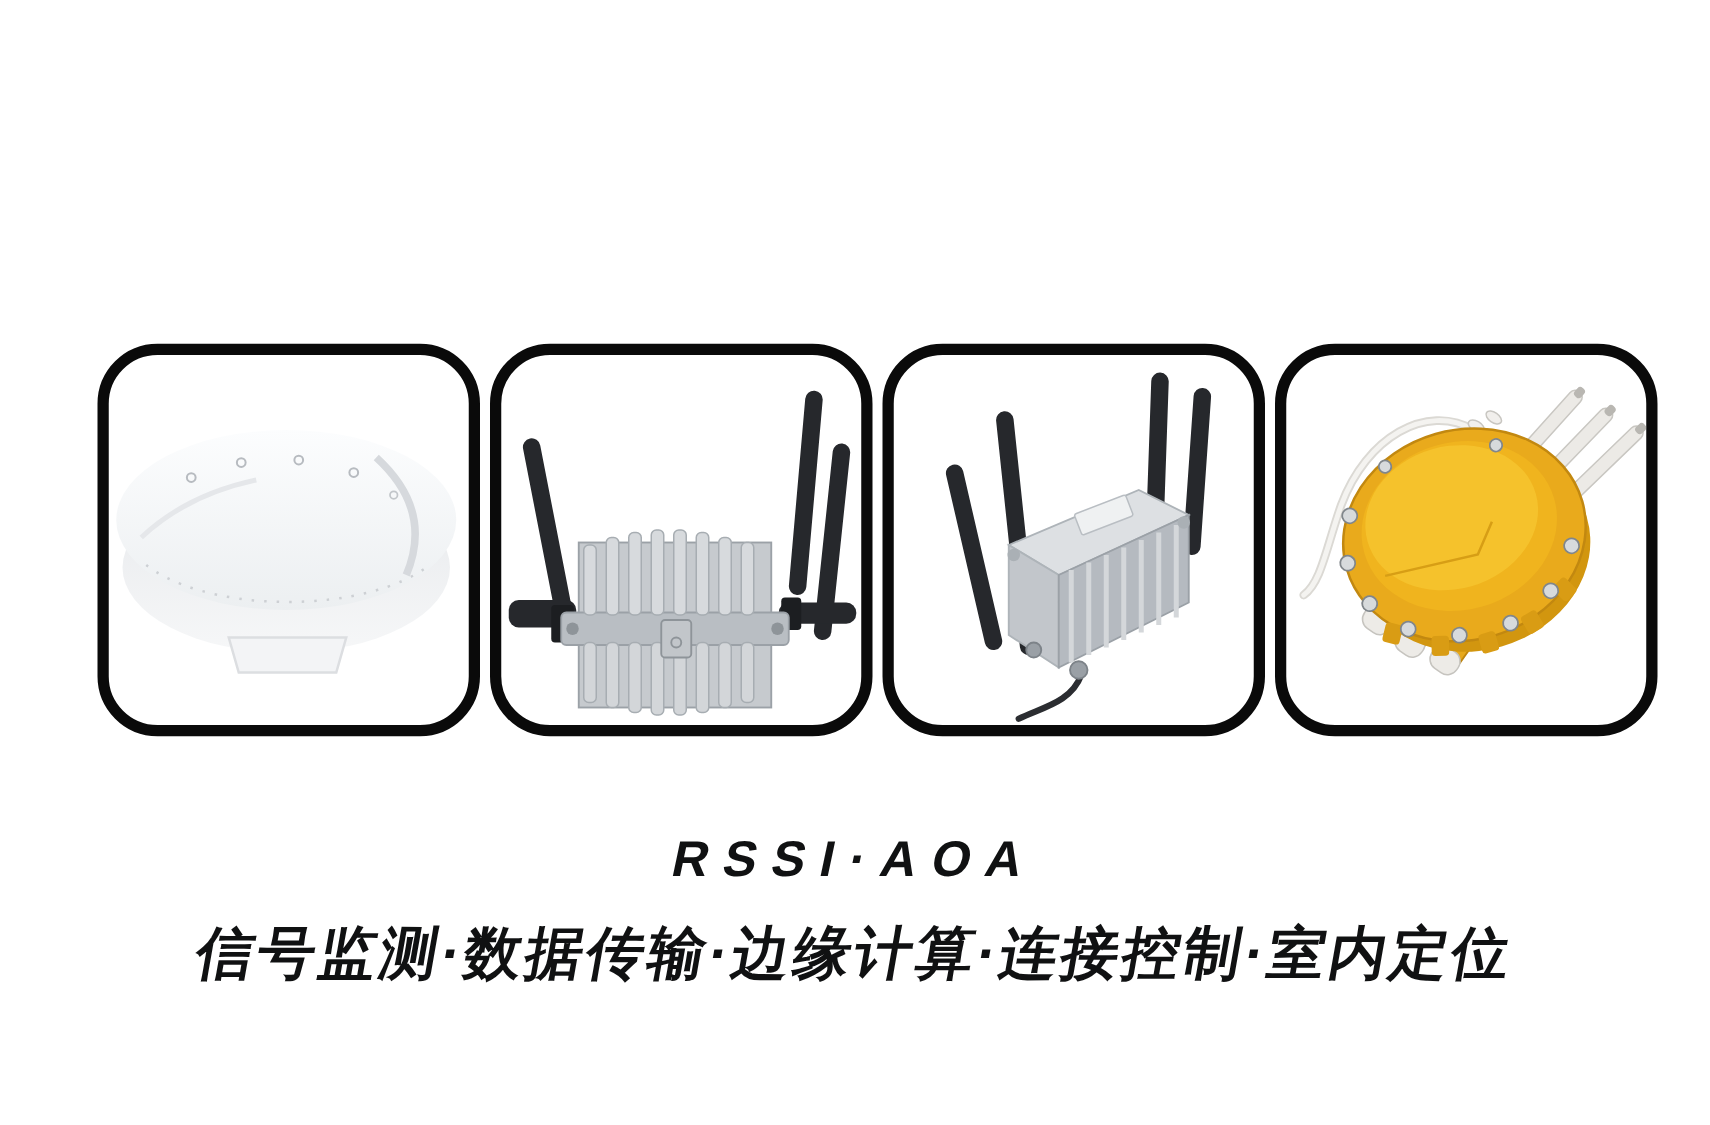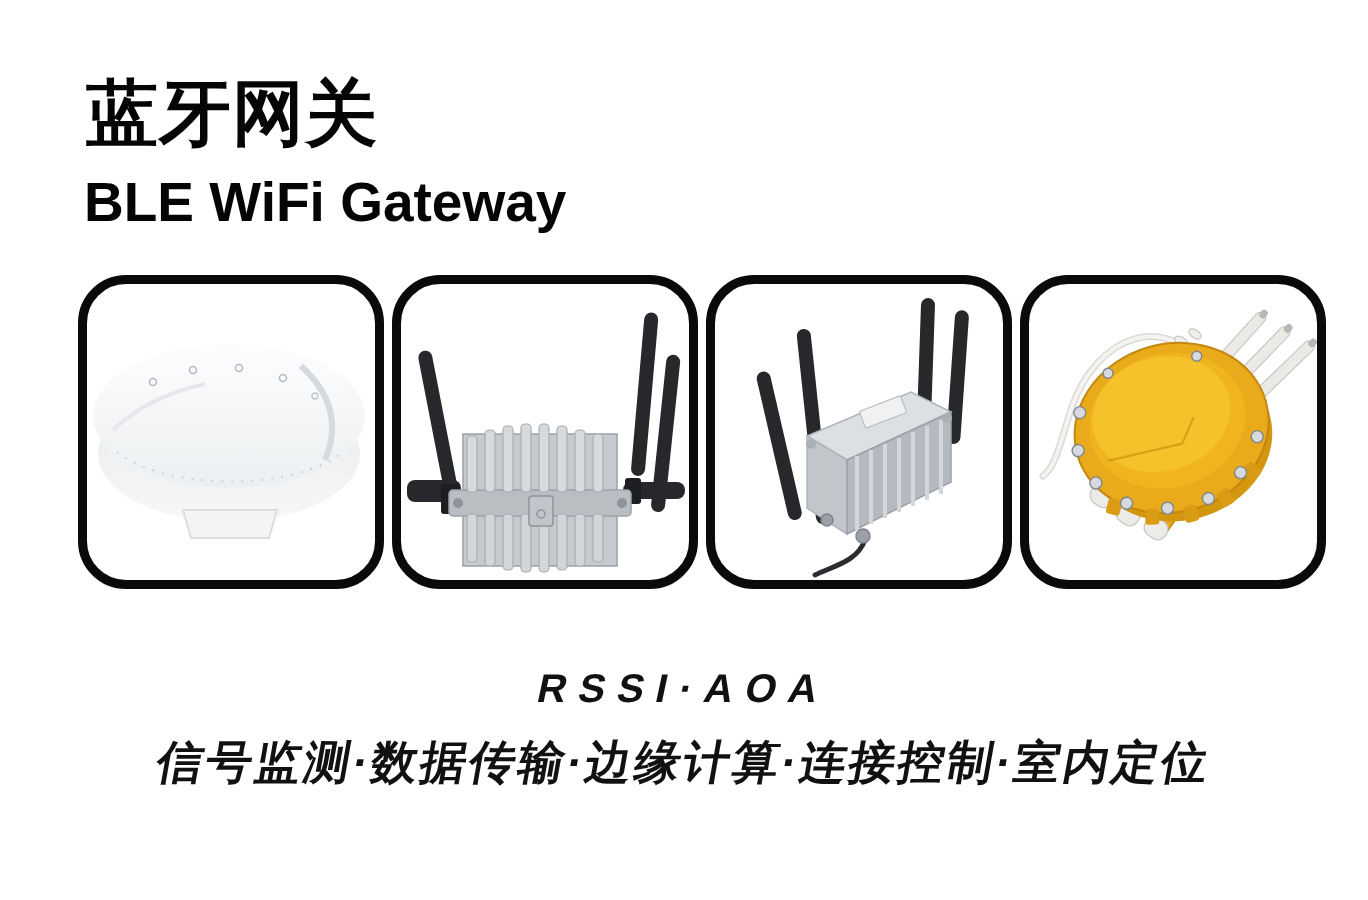--- a/index.html
+++ b/index.html
@@ -80,22 +80,20 @@
     transform: skewX(-10deg);
     white-space: nowrap;
     color: #101112;
   }
 </style>
 </head>
 <body>
 
 <div class="poster">
 
-  <div class="title-cn">蓝牙网关</div>
-  <div class="title-en">BLE WiFi Gateway</div>
 
   <div class="cards">
 
     <div class="card">
       <svg viewBox="0 0 288 296" role="img" aria-label="white-ceiling-dome-ble-gateway">
         <defs>
           <linearGradient id="d1top" x1="0" y1="0" x2="0" y2="1">
             <stop offset="0" stop-color="#fcfdfe"></stop>
               <stop offset="1" stop-color="#eceff1"></stop>
           </linearGradient>

